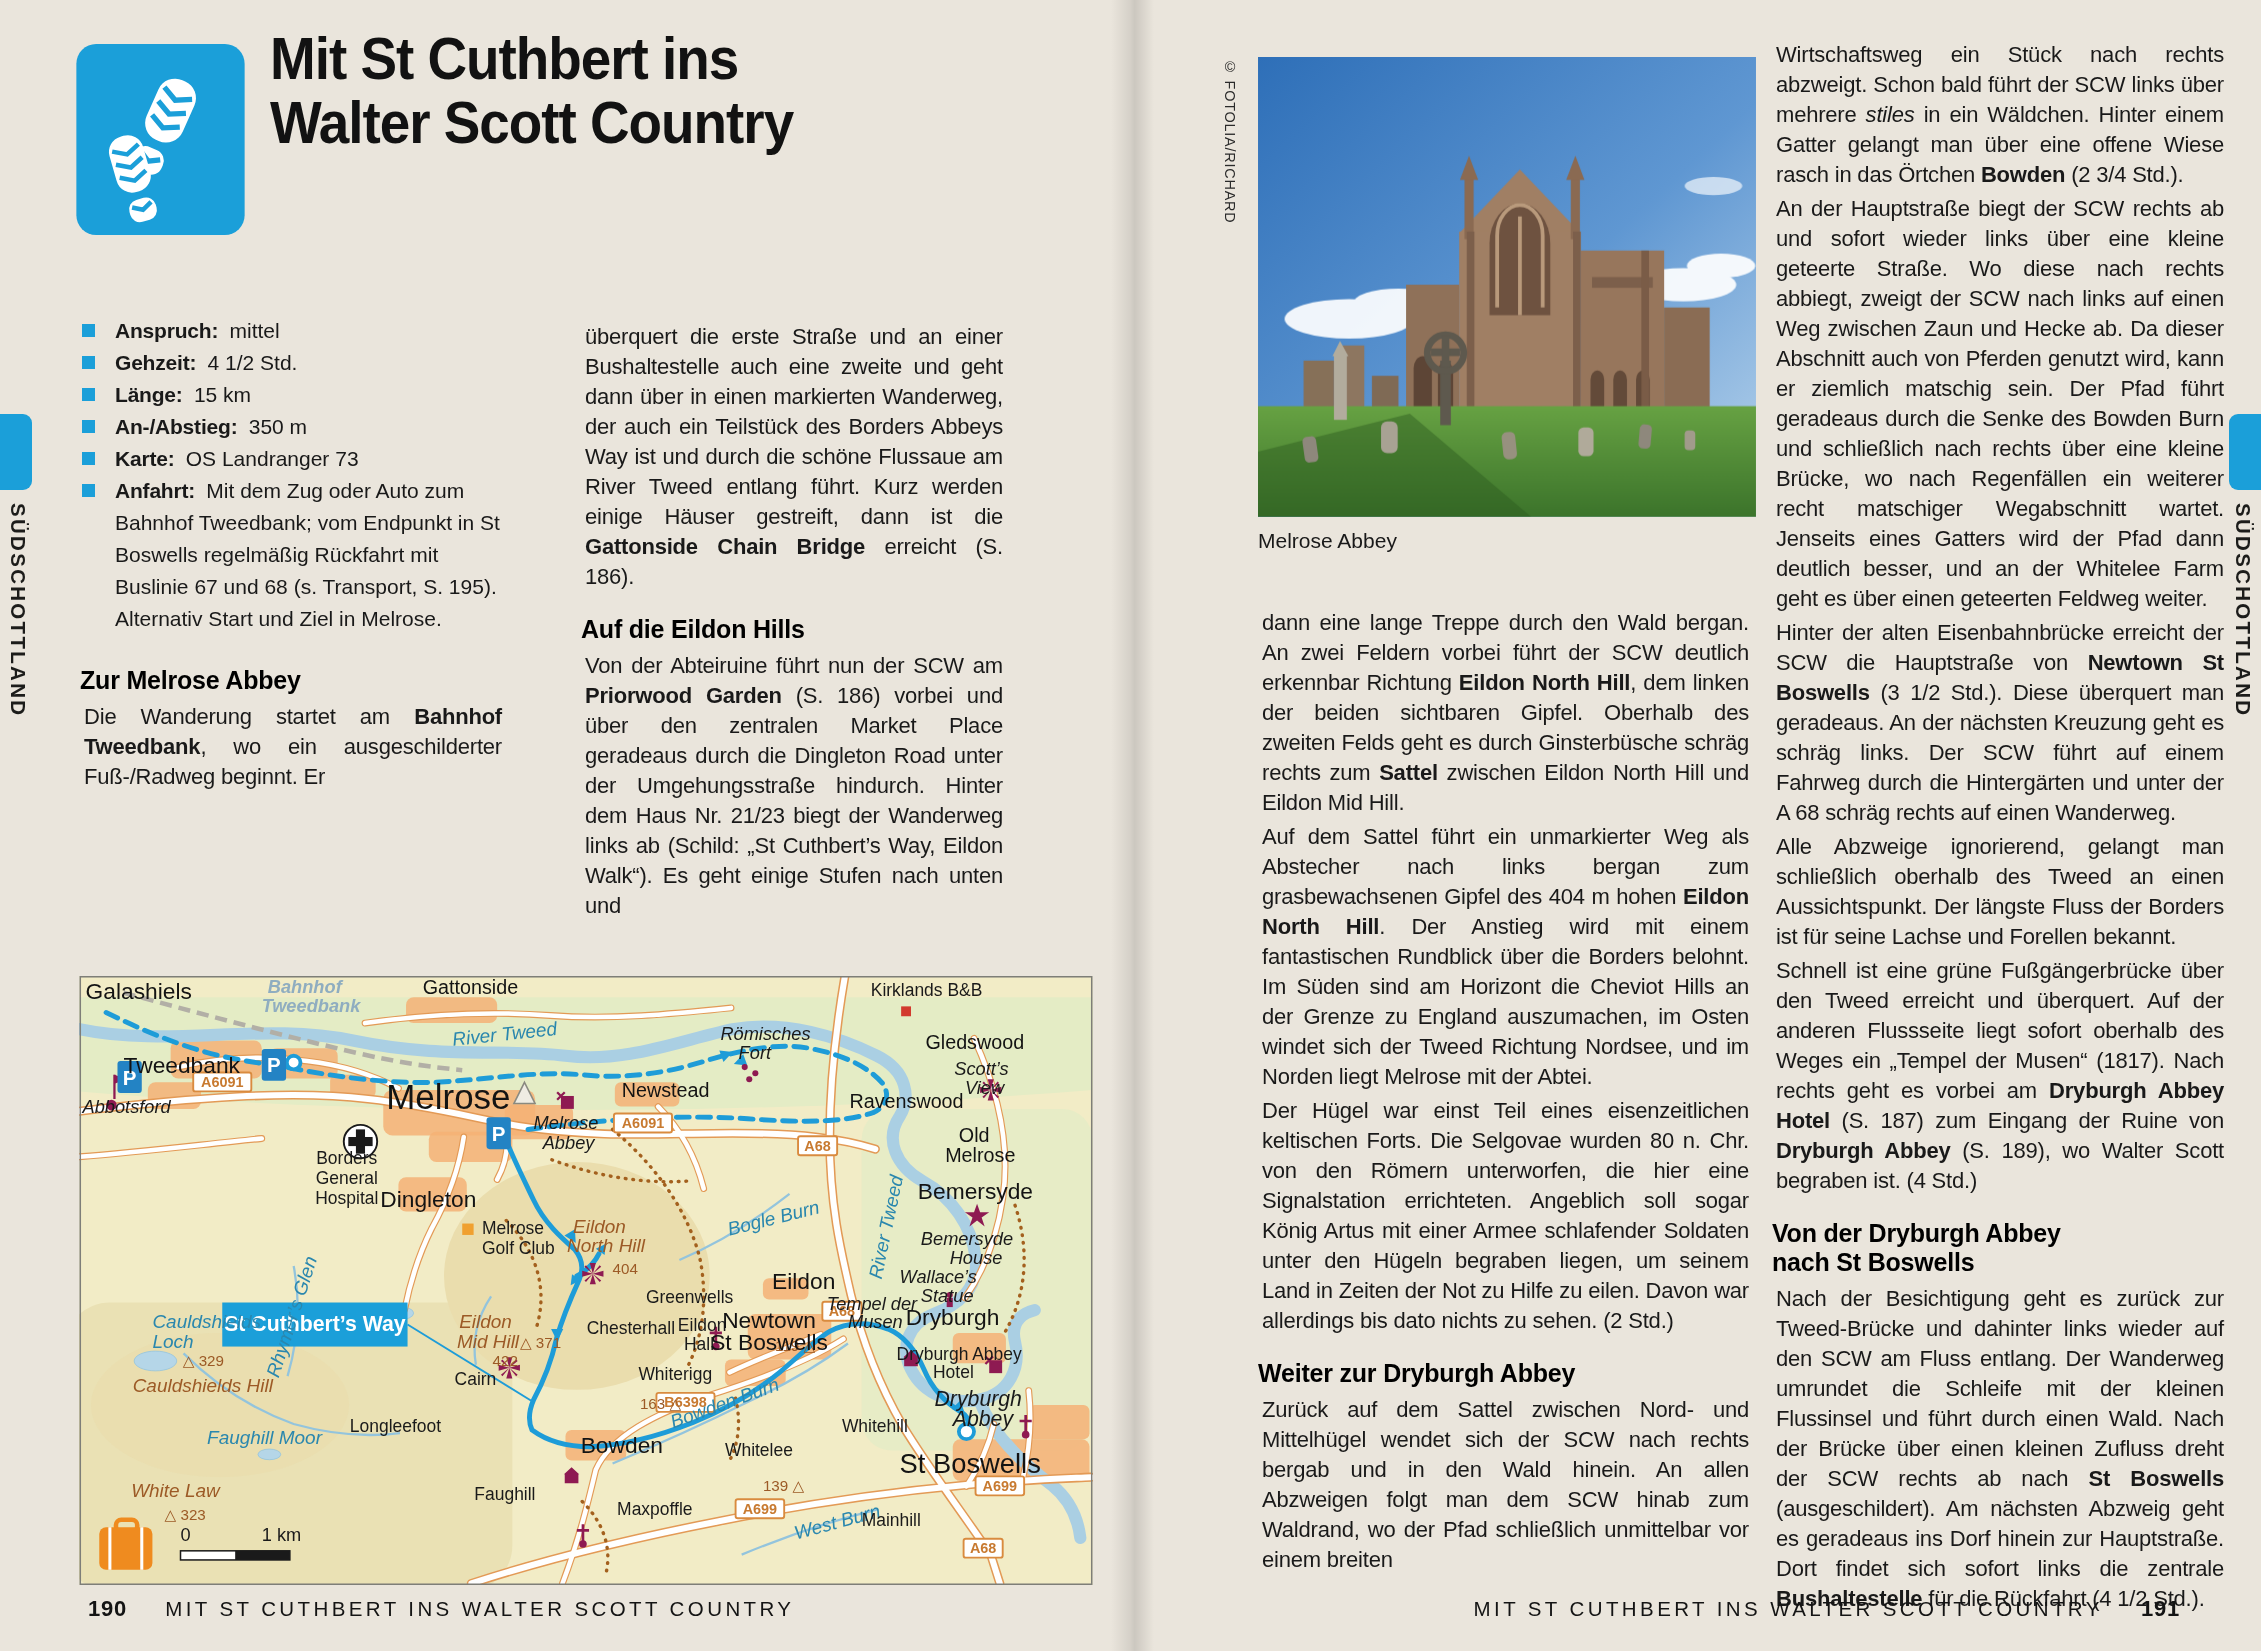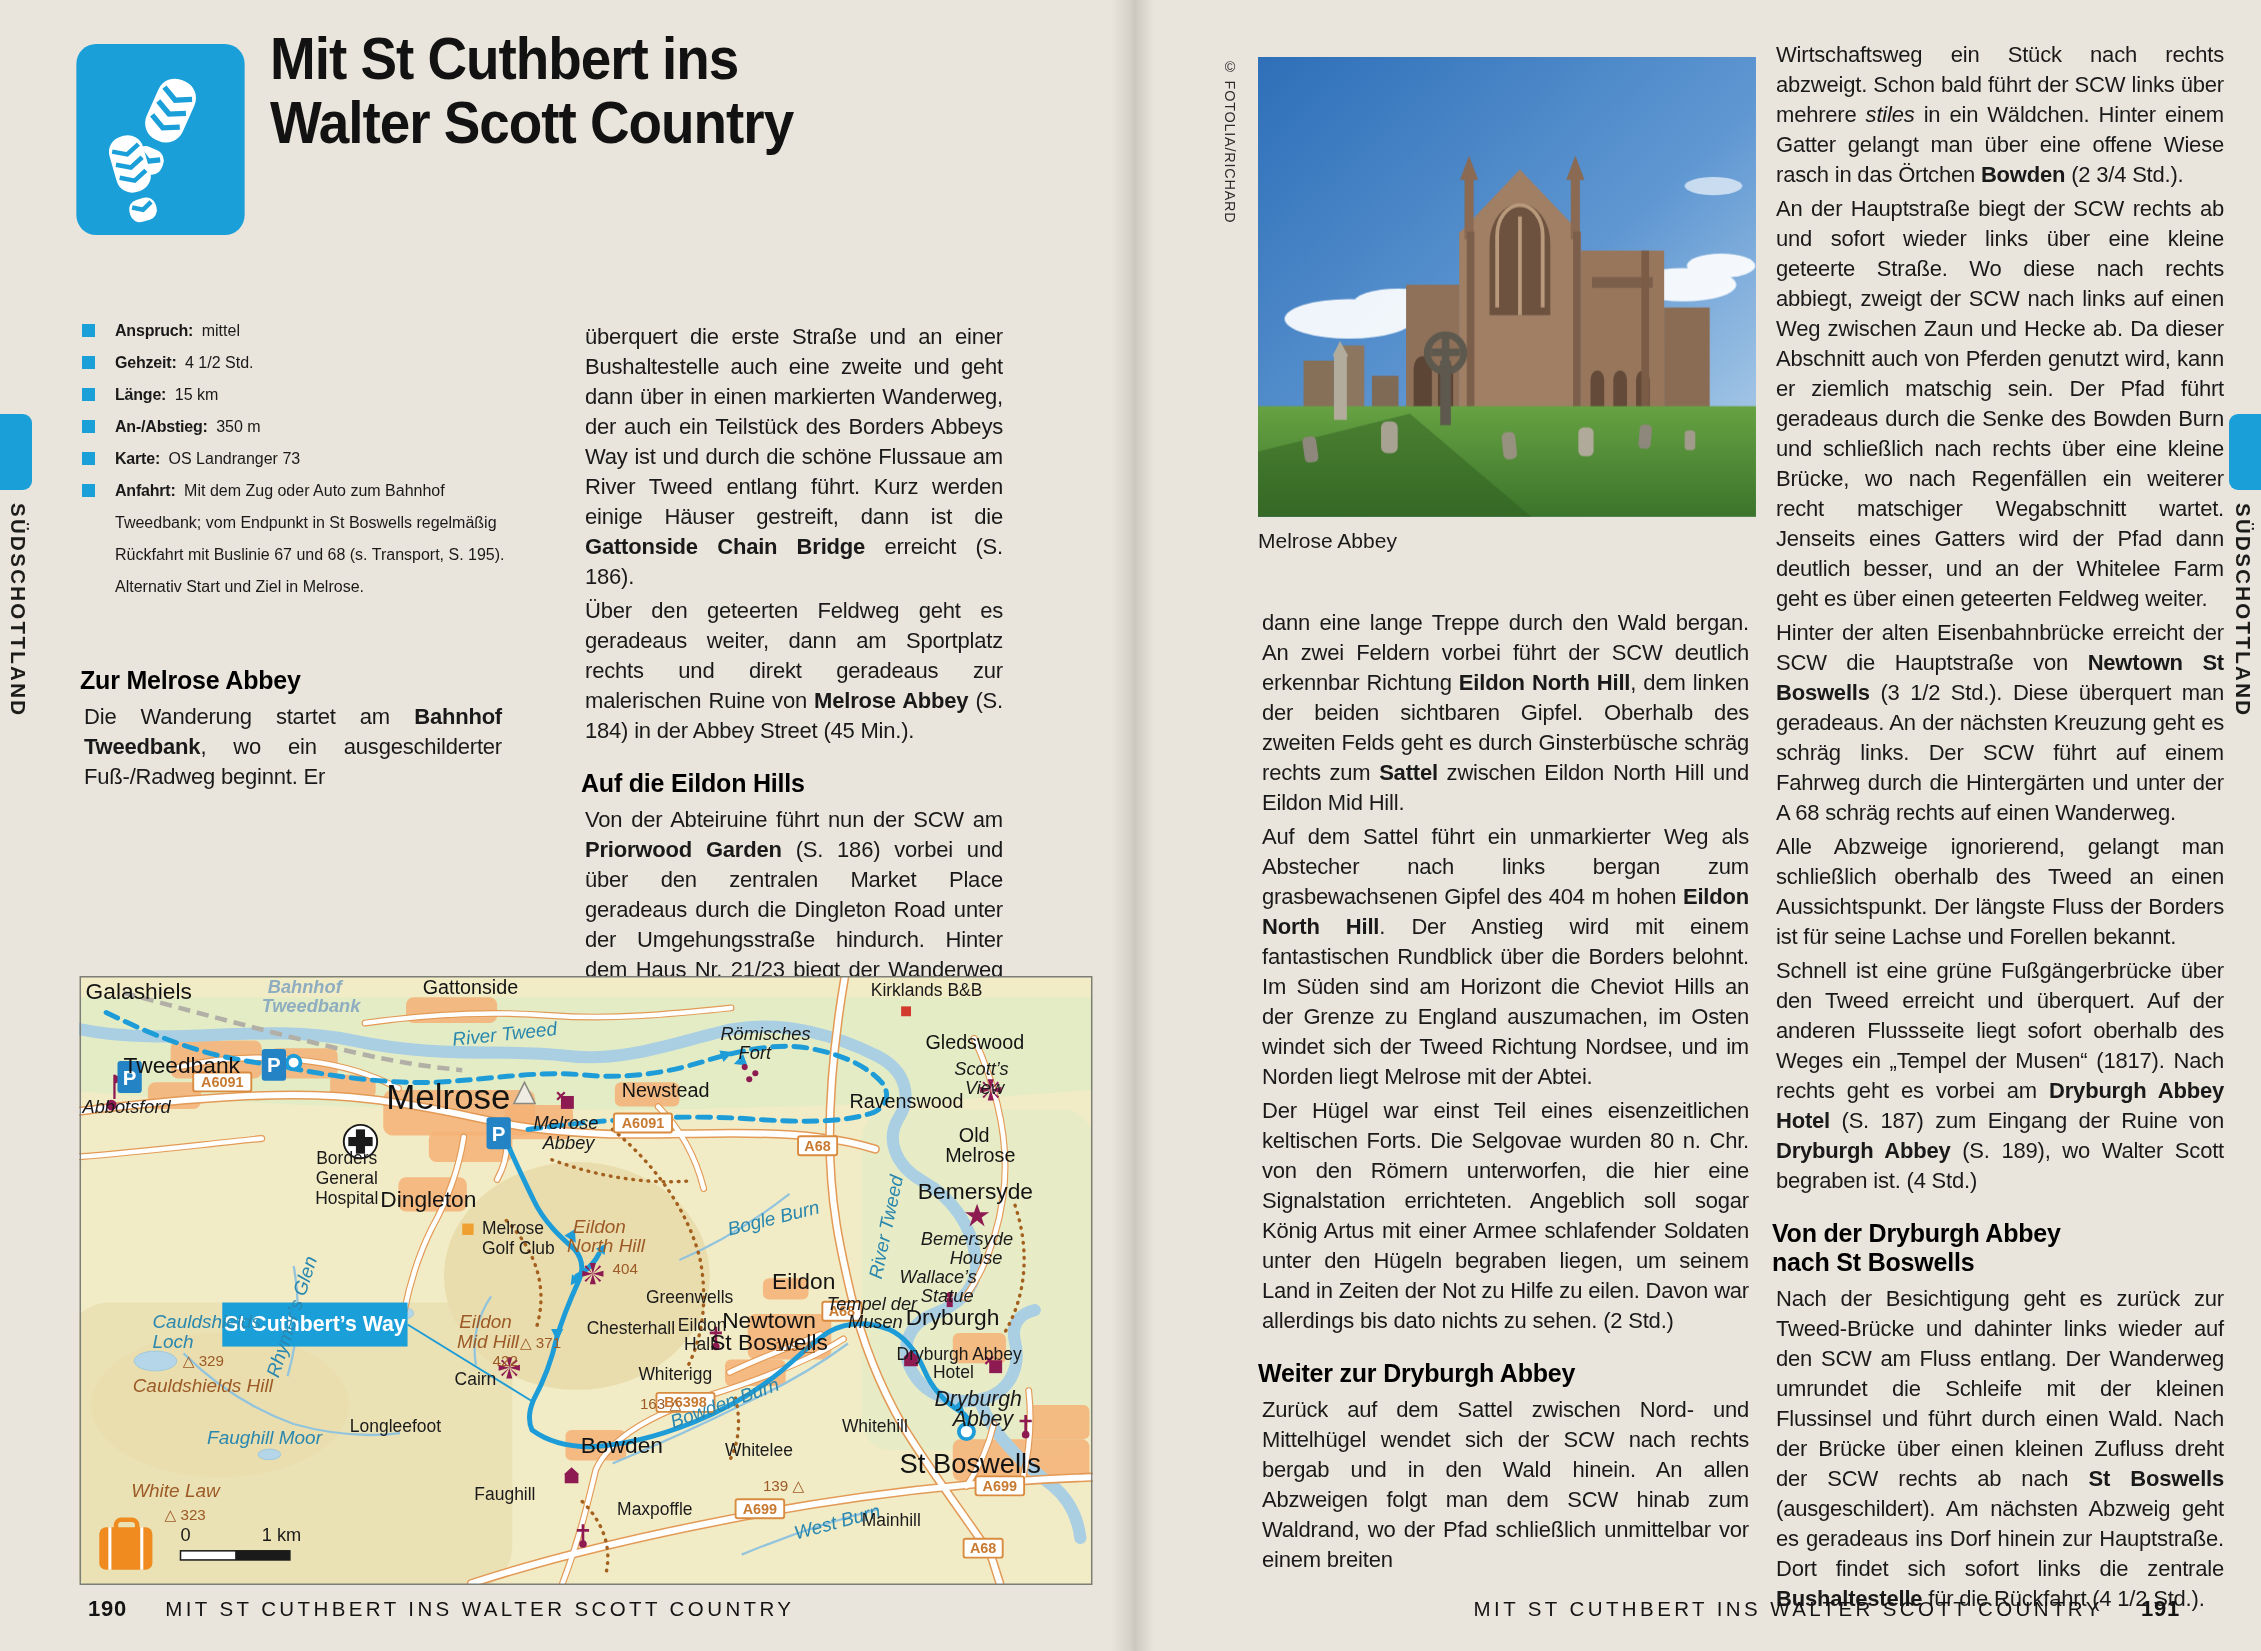--- a/index.html
+++ b/index.html
@@ -14,21 +14,21 @@
   .tabtext{position:absolute;writing-mode:vertical-rl;font-weight:700;font-size:20.5px;
            letter-spacing:2.3px;color:#1c1c1a;white-space:nowrap}
   .tabtext.l{left:6px;top:503px}
   .tabtext.r{right:6px;top:503px}
   
   .walkicon{position:absolute;left:76px;top:44px}
   .title{position:absolute;left:270px;top:27px;font-size:59px;line-height:64px;font-weight:700;
          letter-spacing:-1.1px;color:#121212;transform:scaleX(.93);transform-origin:left top;white-space:nowrap}
   
   .info{position:absolute;left:80px;top:315px;width:430px}
-  .info-item{position:relative;padding-left:35px;font-size:16px;line-height:32px;text-align:left}
+  .info-item{position:relative;padding-left:35px;font-size:21px;line-height:32px;text-align:left}
   .info-item .sq{position:absolute;left:1.5px;top:9px;width:13px;height:13px;background:#1b9fd9}
   .info-item b{letter-spacing:-0.2px}
   
   .body-col{position:absolute;font-size:22px;line-height:30px;text-align:justify;letter-spacing:-0.2px}
   .body-col p{margin:4px}
   h3.bh{color:#000000;font-size:25px;line-height:29px;font-weight:700;margin:23px 0 6.8px;text-align:left;letter-spacing:-0.2px}
   h3.bh div{display:block}
   
   .photo{position:absolute;left:1258px;top:57px;width:498px;height:460px}
   .credit{position:absolute;left:1222px;top:59px;writing-mode:vertical-rl;font-size:14.4px;
@@ -121,21 +121,20 @@
       <div class="info-item"><span class="sq"></span><b>Anfahrt:&nbsp; </b><span>Mit dem Zug oder Auto zum Bahnhof Tweedbank; vom Endpunkt in St Boswells regelmäßig Rückfahrt mit Buslinie 67 und 68 (s. Transport, S. 195). Alternativ Start und Ziel in Melrose.</span></div>
     </div>
 
   <div class="body-col" style="left:80px;top:643px;width:426px">
     <h3 class="bh">Zur Melrose Abbey</h3>
     <p><span>Die Wanderung startet am </span><b>Bahnhof Tweedbank</b><span>, wo ein ausgeschilderter Fuß-/Radweg beginnt. Er</span></p>
   </div>
 
   <div class="body-col" style="left:581px;top:318px;width:426px">
     <p><span>überquert die erste Straße und an einer Bushaltestelle auch eine zweite und geht dann über in einen markierten Wanderweg, der auch ein Teilstück des Borders Abbeys Way ist und durch die schöne Flussaue am River Tweed entlang führt. Kurz werden einige Häuser gestreift, dann ist die </span><b>Gattonside Chain Bridge</b><span> erreicht (S. 186).</span></p>
-    <p><span>Über den geteerten Feldweg geht es geradeaus weiter, dann am Sportplatz rechts und direkt geradeaus zur malerischen Ruine von </span><b>Melrose Abbey</b><span> (S. 184) in der Abbey Street (45 Min.).</span></p>
     <h3 class="bh">Auf die Eildon Hills</h3>
     <p><span>Von der Abteiruine führt nun der SCW am </span><b>Priorwood Garden</b><span> (S. 186) vorbei und über den zentralen Market Place geradeaus durch die Dingleton Road unter der Umgehungsstraße hindurch. Hinter dem Haus Nr. 21/23 biegt der Wanderweg links ab (Schild: „St Cuthbert’s Way, Eildon Walk“). Es geht einige Stufen nach unten und</span></p>
   </div>
 
   <div class="mapwrap">
   <svg width="1014" height="609" viewBox="0 0 1334 802">
     <defs>
       <path id="r1" d="M0,178 C150,160 280,150 380,162 C470,172 520,188 580,198 C680,214 770,207 860,207 C950,207 1005,214 1048,228"></path>
       <path id="r2" d="M1008,0 C996,70 988,140 988,212 C988,300 1002,360 1016,420 C1030,478 1054,540 1084,592 C1118,648 1162,706 1200,762 L1212,800"></path>
       <path id="r3" d="M516,800 C620,766 730,740 842,718 C952,696 1062,680 1170,670 C1235,664 1290,662 1332,660"></path>

